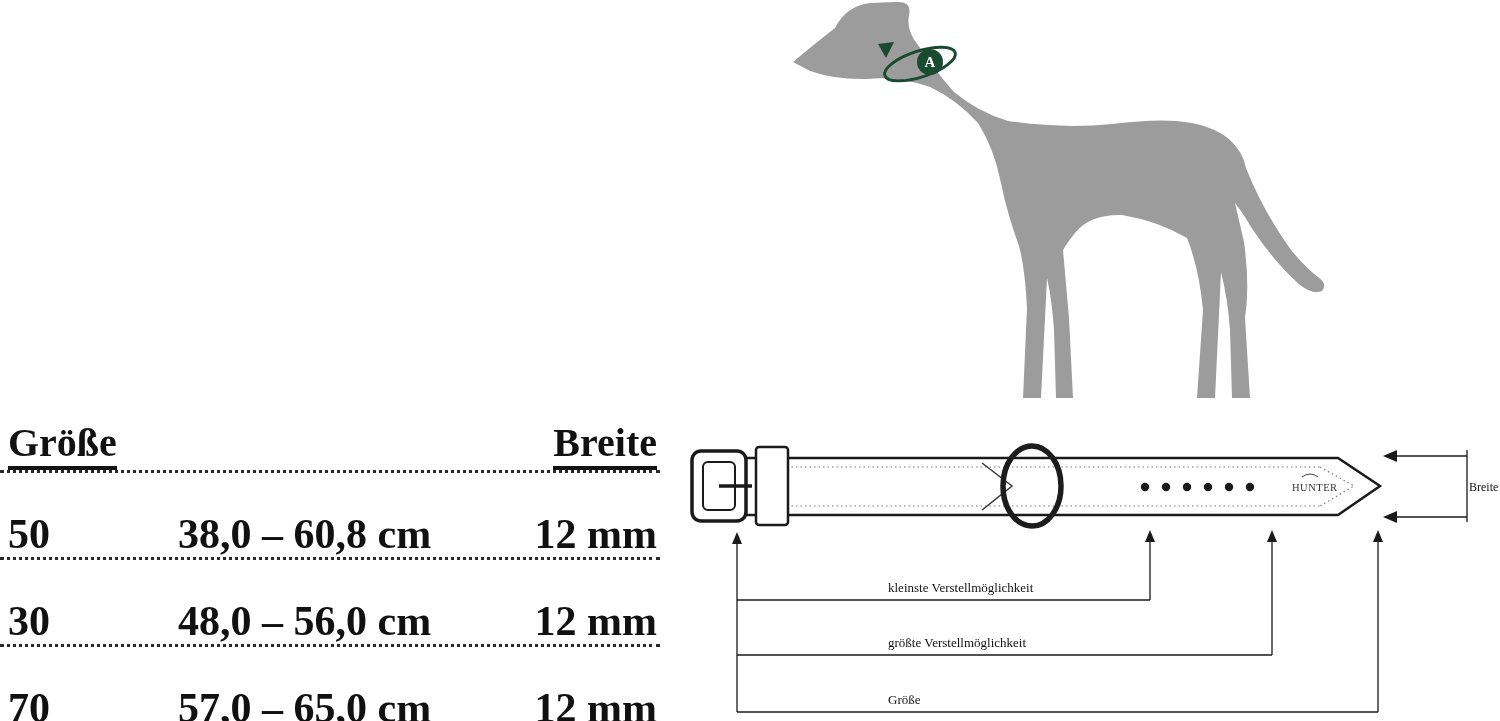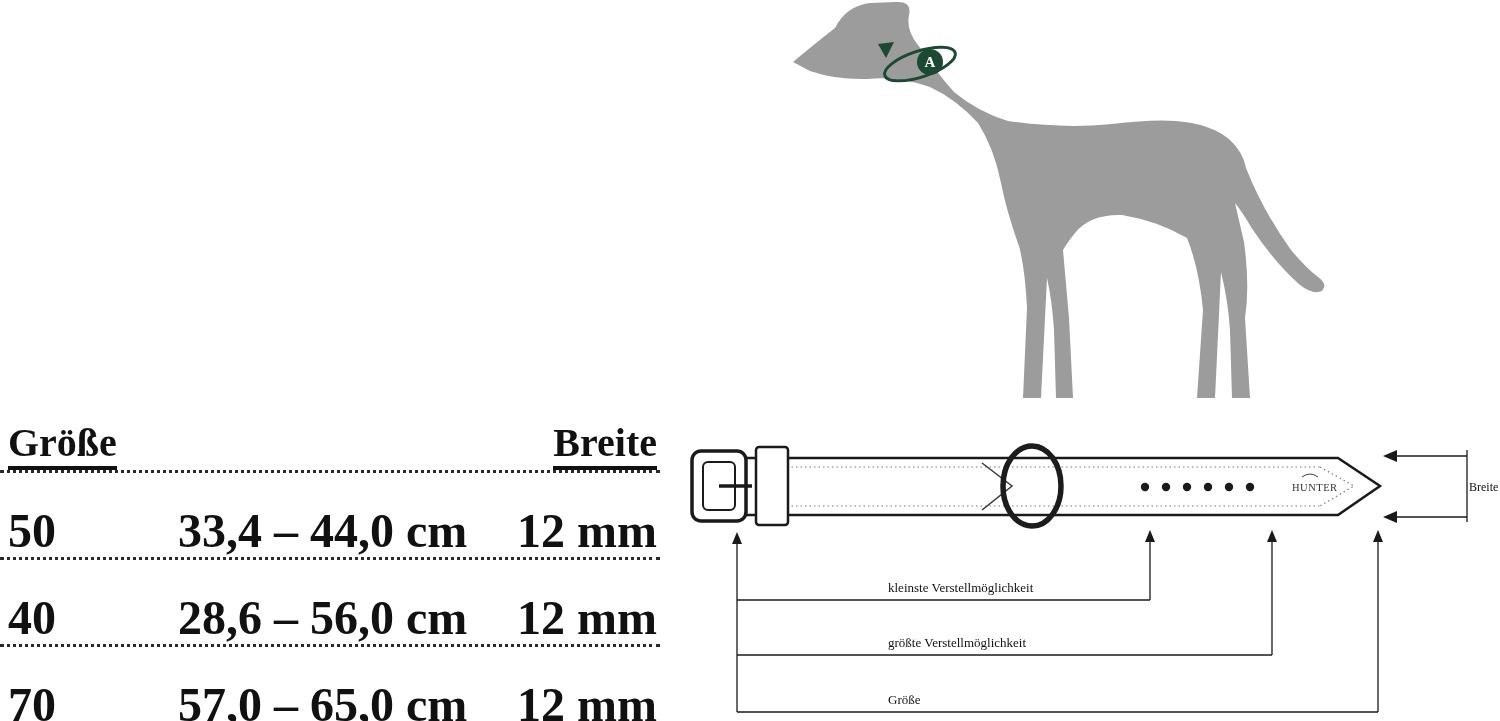--- a/index.html
+++ b/index.html
@@ -10,47 +10,47 @@
   
   .size-table{
     position:absolute;left:0;top:422px;width:660px;
     font-weight:bold;color:#111;
   }
   .tr{
     display:flex;align-items:flex-end;
     border-bottom:3px dotted #2a2a2a;
   }
   .tr.header{height:48px;font-size:40px;line-height:1;}
-  .tr.row{height:82px;font-size:48px;line-height:1;padding-bottom:2px;justify-content:space-between;}
+  .tr.row{height:82px;font-size:42px;line-height:1;padding-bottom:2px;justify-content:space-between;}
   .c1{width:178px;padding-left:8px;box-sizing:border-box;}
   .c2{width:330px;}
   .c3{flex:1;text-align:right;padding-right:3px;}
   .hd{display:inline-block;border-bottom:4px solid #111;padding-bottom:3px;}
   
   .dog-figure{position:absolute;left:780px;top:0;width:560px;height:410px;}
   .collar-figure{position:absolute;left:680px;top:430px;width:820px;height:291px;overflow:visible;}
   svg{overflow:visible;display:block;}
   text{font-family:"Liberation Serif","DejaVu Serif",serif;}
 </style>
 </head>
 <body>
 
 <div class="size-table">
   <div class="tr header">
     <div class="c1"><span class="hd">Größe</span></div>
     <div class="c3"><span class="hd">Breite</span></div>
   </div>
   <div class="tr row">
     <div class="c1">50</div>
-    <div class="c2">33,4 – 44,0 cm</div>
+    <div class="c2">38,0 – 60,8 cm</div>
     <div class="c3">12 mm</div>
   </div>
   <div class="tr row">
-    <div class="c1">40</div>
-    <div class="c2">28,6 – 56,0 cm</div>
+    <div class="c1">30</div>
+    <div class="c2">48,0 – 56,0 cm</div>
     <div class="c3">12 mm</div>
   </div>
   <div class="tr row">
     <div class="c1">70</div>
     <div class="c2">57,0 – 65,0 cm</div>
     <div class="c3">12 mm</div>
   </div>
 </div>
 
 <svg class="dog-figure" viewBox="0 0 560 410">

